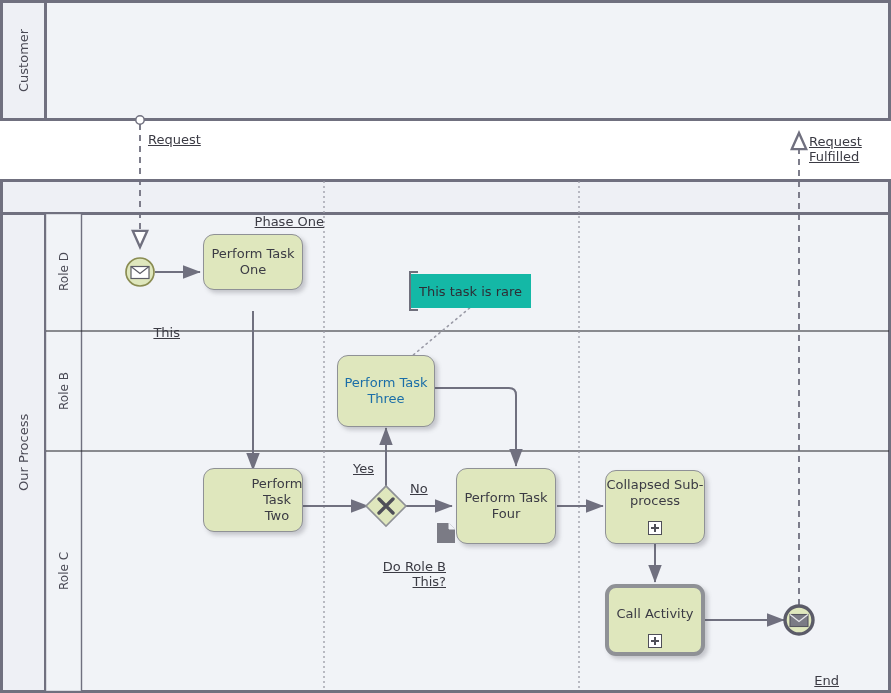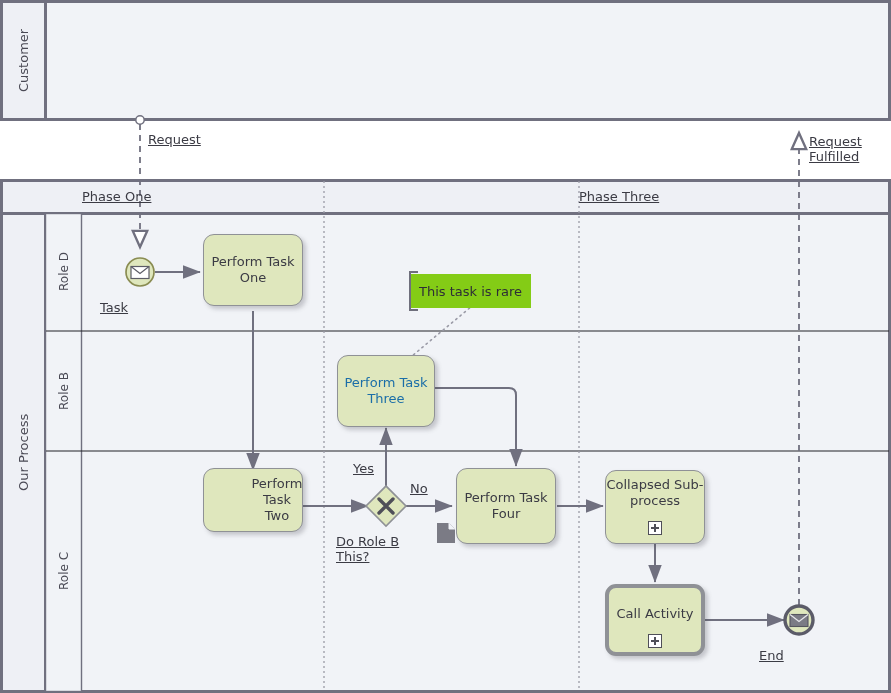--- a/index.html
+++ b/index.html
@@ -23,21 +23,21 @@
     height: 693px;
   }
   .lbl {
     position: absolute;
     font-size: 13px;
     color: #3b3b44;
     white-space: pre;
     line-height: 15px;
     text-decoration: underline;
   }
-  .lbl.center { text-align: left; }
+  .lbl.center { text-align: right; margin-top: 25px; }
   .vert {
     position: absolute;
     font-size: 13px;
     color: #4a4a55;
     writing-mode: vertical-rl;
     transform: rotate(180deg);
     display: flex;
     align-items: center;
     justify-content: center;
   }
@@ -54,21 +54,21 @@
     text-align: center;
     font-size: 13px;
     color: #3b3b44;
     line-height: 16px;
   }
   .task.thick { border-width: 4px; }
   .task.blue { color: #1b6ea8; }
   .annot {
     position: absolute;
     box-sizing: border-box;
-    background: #84cc16;
+    background: #14b8a6;
     font-size: 13px;
     color: #2e2e36;
     display: flex;
     align-items: center;
     padding-left: 8px;
   }
   .plusmark {
     position: absolute;
     box-sizing: border-box;
     width: 14px; height: 14px;
@@ -181,30 +181,29 @@
 
   <div class="vert" style="left:3px; top:3px; width:41px; height:115px;">Customer</div>
 
   <div class="vert" style="left:3px; top:215px; width:41px; height:475px;">Our Process</div>
 
   <div class="vert" style="left:46px; top:214px; width:35px; height:116px; font-size:12px;">Role D</div>
   <div class="vert" style="left:46px; top:332px; width:35px; height:118px; font-size:12px;">Role B</div>
   <div class="vert" style="left:46px; top:452px; width:35px; height:238px; font-size:12px;">Role C</div>
 
   <div class="lbl center" style="left:82px; top:189px; width:242px;">Phase One</div>
-  <div class="lbl center" style="left:579px; top:189px; width:255px;">Phase Three</div>
 
   <div class="lbl" style="left:148px; top:132px;">Request</div>
   <div class="lbl" style="left:809px; top:134px;">Request
 Fulfilled</div>
 
-  <div class="lbl center" style="left:100px; top:300px; width:80px;">Task</div>
+  <div class="lbl center" style="left:100px; top:300px; width:80px;">This</div>
   <div class="lbl center" style="left:759px; top:648px; width:80px;">End</div>
 
-  <div class="task" style="left:203px; top:234px; width:100px; height:72px;">Perform
+  <div class="task" style="left:203px; top:234px; width:100px; height:56px;">Perform
 Task One</div>
 
   <div class="task" style="left:203px; top:468px; width:100px; height:64px;padding-left:48px;">Perform
 Task Two</div>
 
   <div class="task" style="left:456px; top:468px; width:100px; height:76px;">Perform
 Task Four</div>
 
   <div class="task blue" style="left:337px; top:355px; width:98px; height:72px;">Perform
 Task Three</div>

